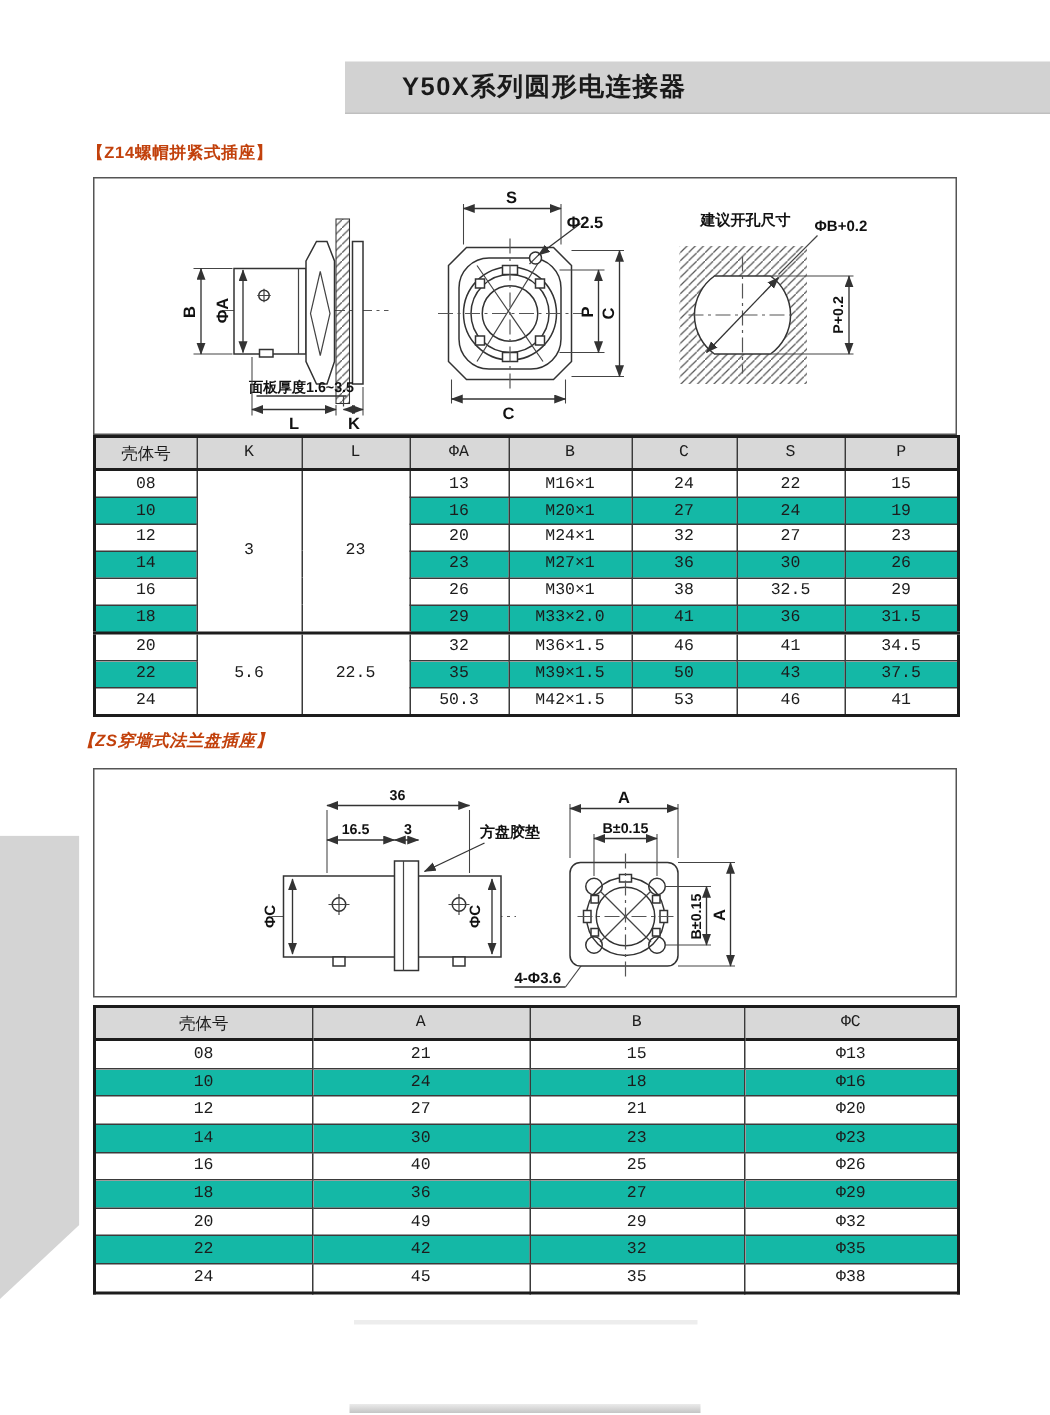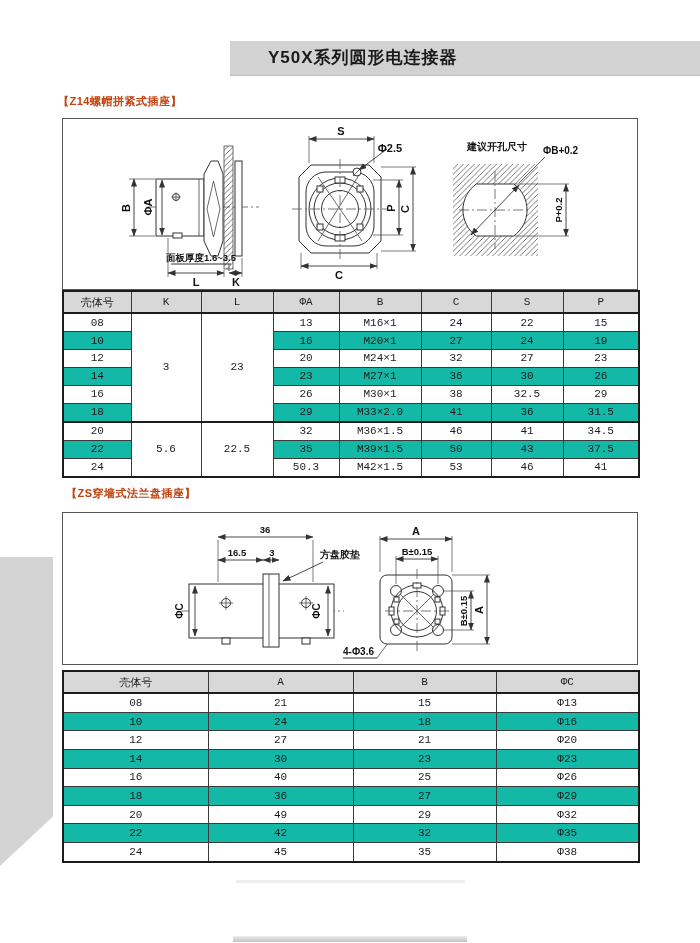--- a/index.html
+++ b/index.html
@@ -9,21 +9,21 @@
 
   
   .title-bar{left:230px;top:41px;width:470px;height:34px;background:#d2d2d2;
              border-bottom:1px solid #bfbfbf;}
   .title-bar span{display:block;padding-left:38px;line-height:34px;
                   font-size:17px;font-weight:bold;color:#1a1a1a;letter-spacing:1px;}
 
   
   .sec-head{font-size:11px;font-weight:bold;color:#c2410c;letter-spacing:.5px;}
   .sec1-head{left:58px;top:94px;}
-  .sec2-head{left:66px;top:486px;}
+  .sec2-head{left:52px;top:486px;font-style:italic;}
 
   
   .panel{background:#fff;border:1px solid #555;}
   .panel1{left:62px;top:118px;width:574px;height:170px;}
   .panel2{left:62px;top:512px;width:574px;height:151px;}
 
   
   table{border-collapse:collapse;table-layout:fixed;position:absolute;left:62px;
         font-size:11px;color:#1c1c1c;text-align:center;font-family:Liberation Mono, monospace;}
   .t1{top:290px;width:576px;height:188px;}

